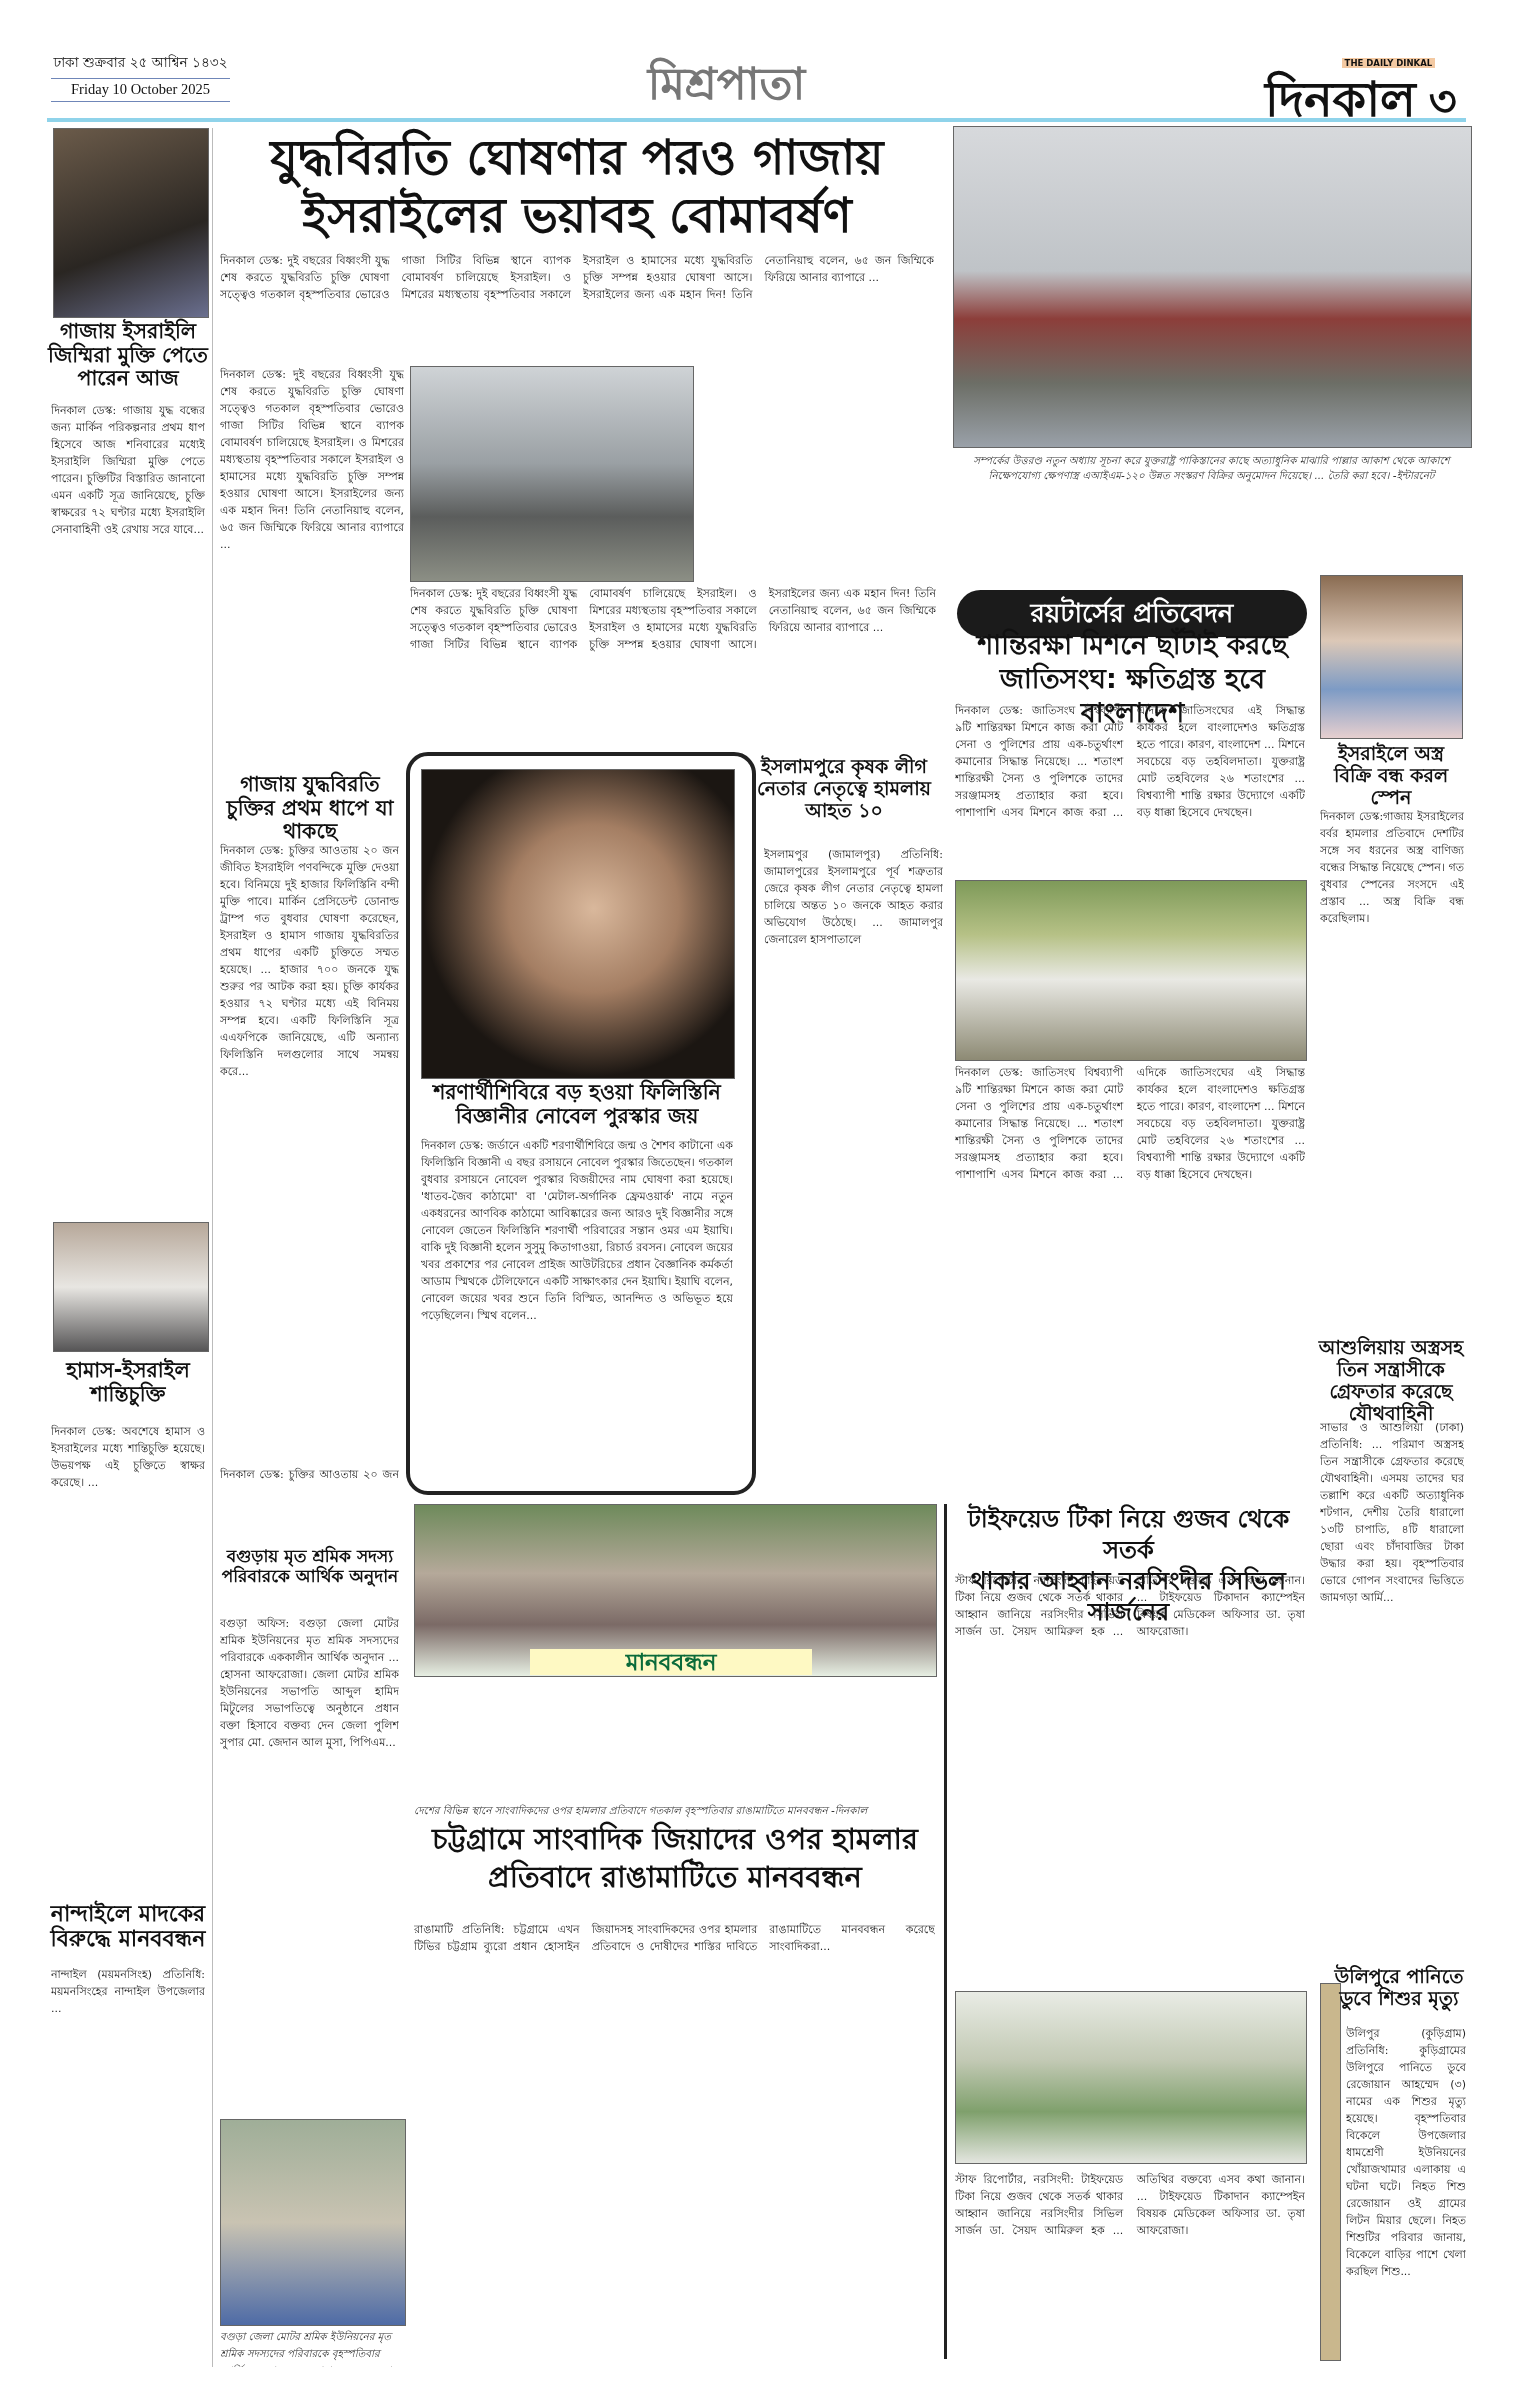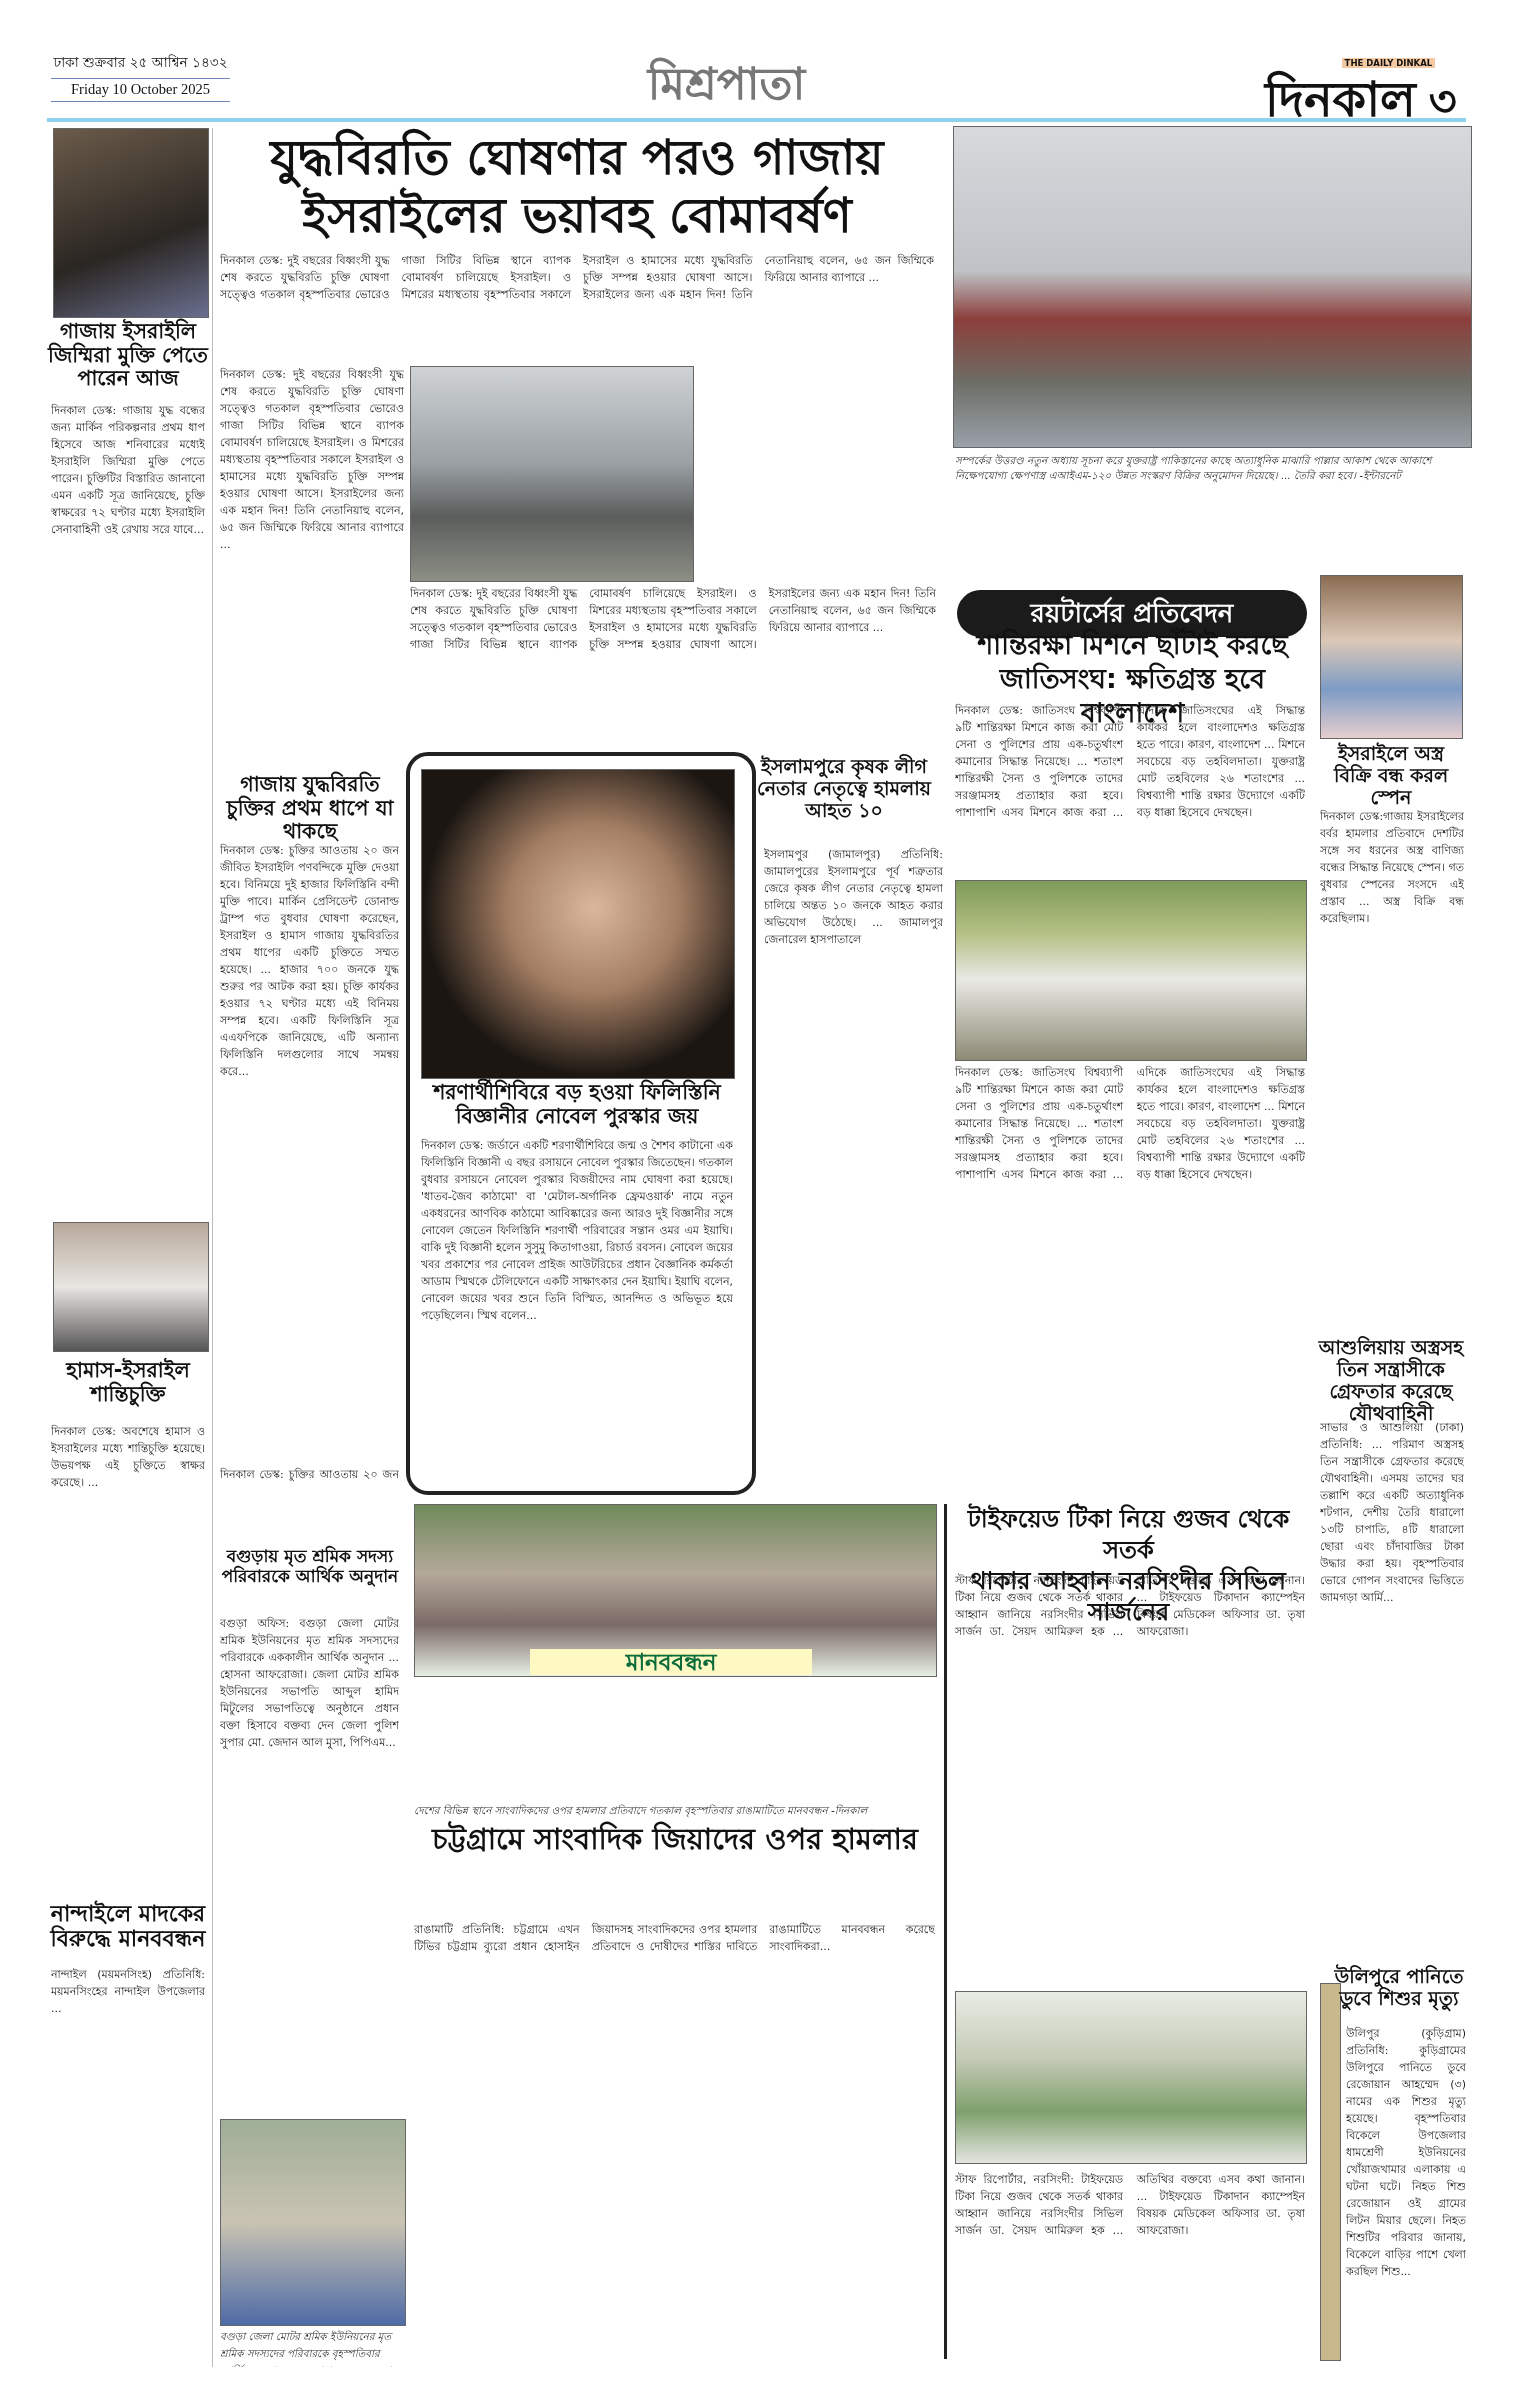--- a/index.html
+++ b/index.html
@@ -80,30 +80,31 @@
 <div class="abs hl" style="left:752px;top:756px;width:184px;font-size:19px;">ইসলামপুরে কৃষক লীগ নেতার নেতৃত্বে হামলায় আহত ১০</div>
 <div class="abs body-text" style="left:754px;top:846px;width:179px;height:637px;overflow:hidden;margin-left:10px;">ইসলামপুর (জামালপুর) প্রতিনিধি: জামালপুরের ইসলামপুরে পূর্ব শত্রুতার জেরে কৃষক লীগ নেতার নেতৃত্বে হামলা চালিয়ে অন্তত ১০ জনকে আহত করার অভিযোগ উঠেছে। ... জামালপুর জেনারেল হাসপাতালে</div>
 
 <div class="abs body-text" style="left:220px;top:1466px;width:179px;height:17px;overflow:hidden;">দিনকাল ডেস্ক: চুক্তির আওতায় ২০ জন জীবিত ইসরাইলি পণবন্দিকে মুক্তি দেওয়া হবে। বিনিময়ে দুই হাজার ফিলিস্তিনি বন্দী মুক্তি পাবে। মার্কিন প্রেসিডেন্ট ডোনাল্ড ট্রাম্প গত বুধবার ঘোষণা করেছেন, ইসরাইল ও হামাস গাজায় যুদ্ধবিরতির প্রথম ধাপের একটি চুক্তিতে সম্মত হয়েছে। ... হাজার ৭০০ জনকে যুদ্ধ শুরুর পর আটক করা হয়। চুক্তি কার্যকর হওয়ার ৭২ ঘণ্টার মধ্যে এই বিনিময় সম্পন্ন হবে। একটি ফিলিস্তিনি সূত্র এএফপিকে জানিয়েছে, এটি অন্যান্য ফিলিস্তিনি দলগুলোর সাথে সমন্বয় করে...</div>
 
 <div class="abs photo" style="left:414px;top:1504px;width:521px;height:171px;background:linear-gradient(180deg,#6e8a5b 0%,#b5a99a 40%,#7b6a66 70%,#e7efe3 100%);"></div>
 <div class="abs hl" style="left:530px;top:1649px;width:282px;font-size:23px;color:#0b6b3a;background:#fef9c3;">মানববন্ধন</div>
 <div class="abs caption" style="left:414px;top:1803px;width:521px;">দেশের বিভিন্ন স্থানে সাংবাদিকদের ওপর হামলার প্রতিবাদে গতকাল বৃহস্পতিবার রাঙামাটিতে মানববন্ধন -দিনকাল</div>
 <div class="abs hl" style="left:410px;top:1820px;width:530px;font-size:29px;line-height:38px;">
   <div>চট্টগ্রামে সাংবাদিক জিয়াদের ওপর হামলার</div>
+  <div>প্রতিবাদে রাঙামাটিতে মানববন্ধন</div>
 </div>
 <div class="abs body-text cols3" style="left:414px;top:1901px;width:521px;height:461px;overflow:hidden;margin-top:20px;">রাঙামাটি প্রতিনিধি: চট্টগ্রামে এখন টিভির চট্টগ্রাম ব্যুরো প্রধান হোসাইন জিয়াদসহ সাংবাদিকদের ওপর হামলার প্রতিবাদে ও দোষীদের শাস্তির দাবিতে রাঙামাটিতে মানববন্ধন করেছে সাংবাদিকরা...</div>
 
 <div class="abs hl" style="left:218px;top:1547px;width:184px;font-size:17px;">বগুড়ায় মৃত শ্রমিক সদস্য পরিবারকে আর্থিক অনুদান</div>
 <div class="abs body-text" style="left:220px;top:1615px;width:179px;height:496px;overflow:hidden;">বগুড়া অফিস: বগুড়া জেলা মোটর শ্রমিক ইউনিয়নের মৃত শ্রমিক সদস্যদের পরিবারকে এককালীন আর্থিক অনুদান ... হোসনা আফরোজা। জেলা মোটর শ্রমিক ইউনিয়নের সভাপতি আব্দুল হামিদ মিটুলের সভাপতিত্বে অনুষ্ঠানে প্রধান বক্তা হিসাবে বক্তব্য দেন জেলা পুলিশ সুপার মো. জেদান আল মুসা, পিপিএম...</div>
 <div class="abs photo" style="left:220px;top:2119px;width:184px;height:205px;background:linear-gradient(180deg,#9fae98,#c9c3b2 50%,#4e6ba6);"></div>
 <div class="abs caption" style="left:220px;top:2329px;width:184px;height:38px;overflow:hidden;">বগুড়া জেলা মোটর শ্রমিক ইউনিয়নের মৃত শ্রমিক সদস্যদের পরিবারকে বৃহস্পতিবার আর্থিক অনুদানের চেক প্রদান করেন জেলা প্রশাসক (মুগ্ধতারি) হোসনা আফরোজা -দিনকাল</div>
 
 <div class="abs photo" style="left:953px;top:126px;width:517px;height:320px;background:linear-gradient(180deg,#d7d9dc 0%,#bfc3c7 45%,#8c3e3a 60%,#6c6e66 80%,#9aa1a9 100%);"></div>
-<div class="abs caption" style="left:955px;top:453px;width:513px;height:94px;overflow:hidden;font-size:10.3px;line-height:15.4px;">সম্পর্কের উত্তরণ্ড নতুন অধ্যায় সূচনা করে যুক্তরাষ্ট্র পাকিস্তানের কাছে অত্যাধুনিক মাঝারি পাল্লার আকাশ থেকে আকাশে নিক্ষেপযোগ্য ক্ষেপণাস্ত্র এআইএম-১২০ উন্নত সংস্করণ বিক্রির অনুমোদন দিয়েছে। ... তৈরি করা হবে। -ইন্টারনেট</div>
+<div class="abs caption" style="left:955px;top:453px;width:513px;height:94px;overflow:hidden;font-size:10.3px;line-height:15.4px;text-align:center;">সম্পর্কের উত্তরণ্ড নতুন অধ্যায় সূচনা করে যুক্তরাষ্ট্র পাকিস্তানের কাছে অত্যাধুনিক মাঝারি পাল্লার আকাশ থেকে আকাশে নিক্ষেপযোগ্য ক্ষেপণাস্ত্র এআইএম-১২০ উন্নত সংস্করণ বিক্রির অনুমোদন দিয়েছে। ... তৈরি করা হবে। -ইন্টারনেট</div>
 
 <div class="abs pill" style="left:957px;top:573px;width:350px;height:47px;line-height:47px;font-size:26px;margin-top:17px;">রয়টার্সের প্রতিবেদন</div>
 <div class="abs hl" style="left:949px;top:628px;width:367px;font-size:27px;line-height:34px;">
   <div>শান্তিরক্ষা মিশনে ছাঁটাই করছে</div>
   <div>জাতিসংঘ: ক্ষতিগ্রস্ত হবে বাংলাদেশ</div>
 </div>
 <div class="abs body-text cols2" style="left:955px;top:702px;width:350px;height:162px;overflow:hidden;">দিনকাল ডেস্ক: জাতিসংঘ বিশ্বব্যাপী ৯টি শান্তিরক্ষা মিশনে কাজ করা মোট সেনা ও পুলিশের প্রায় এক-চতুর্থাংশ কমানোর সিদ্ধান্ত নিয়েছে। ... শতাংশ শান্তিরক্ষী সৈন্য ও পুলিশকে তাদের সরঞ্জামসহ প্রত্যাহার করা হবে। পাশাপাশি এসব মিশনে কাজ করা ... এদিকে জাতিসংঘের এই সিদ্ধান্ত কার্যকর হলে বাংলাদেশও ক্ষতিগ্রস্ত হতে পারে। কারণ, বাংলাদেশ ... মিশনে সবচেয়ে বড় তহবিলদাতা। যুক্তরাষ্ট্র মোট তহবিলের ২৬ শতাংশের ... বিশ্বব্যাপী শান্তি রক্ষার উদ্যোগে একটি বড় ধাক্কা হিসেবে দেখছেন।</div>
 <div class="abs photo" style="left:955px;top:880px;width:350px;height:179px;background:linear-gradient(180deg,#7e9a59 0%,#b6c186 30%,#e9e9e4 55%,#8d8a74 100%);"></div>
 <div class="abs body-text cols2" style="left:955px;top:1064px;width:350px;height:410px;overflow:hidden;">দিনকাল ডেস্ক: জাতিসংঘ বিশ্বব্যাপী ৯টি শান্তিরক্ষা মিশনে কাজ করা মোট সেনা ও পুলিশের প্রায় এক-চতুর্থাংশ কমানোর সিদ্ধান্ত নিয়েছে। ... শতাংশ শান্তিরক্ষী সৈন্য ও পুলিশকে তাদের সরঞ্জামসহ প্রত্যাহার করা হবে। পাশাপাশি এসব মিশনে কাজ করা ... এদিকে জাতিসংঘের এই সিদ্ধান্ত কার্যকর হলে বাংলাদেশও ক্ষতিগ্রস্ত হতে পারে। কারণ, বাংলাদেশ ... মিশনে সবচেয়ে বড় তহবিলদাতা। যুক্তরাষ্ট্র মোট তহবিলের ২৬ শতাংশের ... বিশ্বব্যাপী শান্তি রক্ষার উদ্যোগে একটি বড় ধাক্কা হিসেবে দেখছেন।</div>
 

